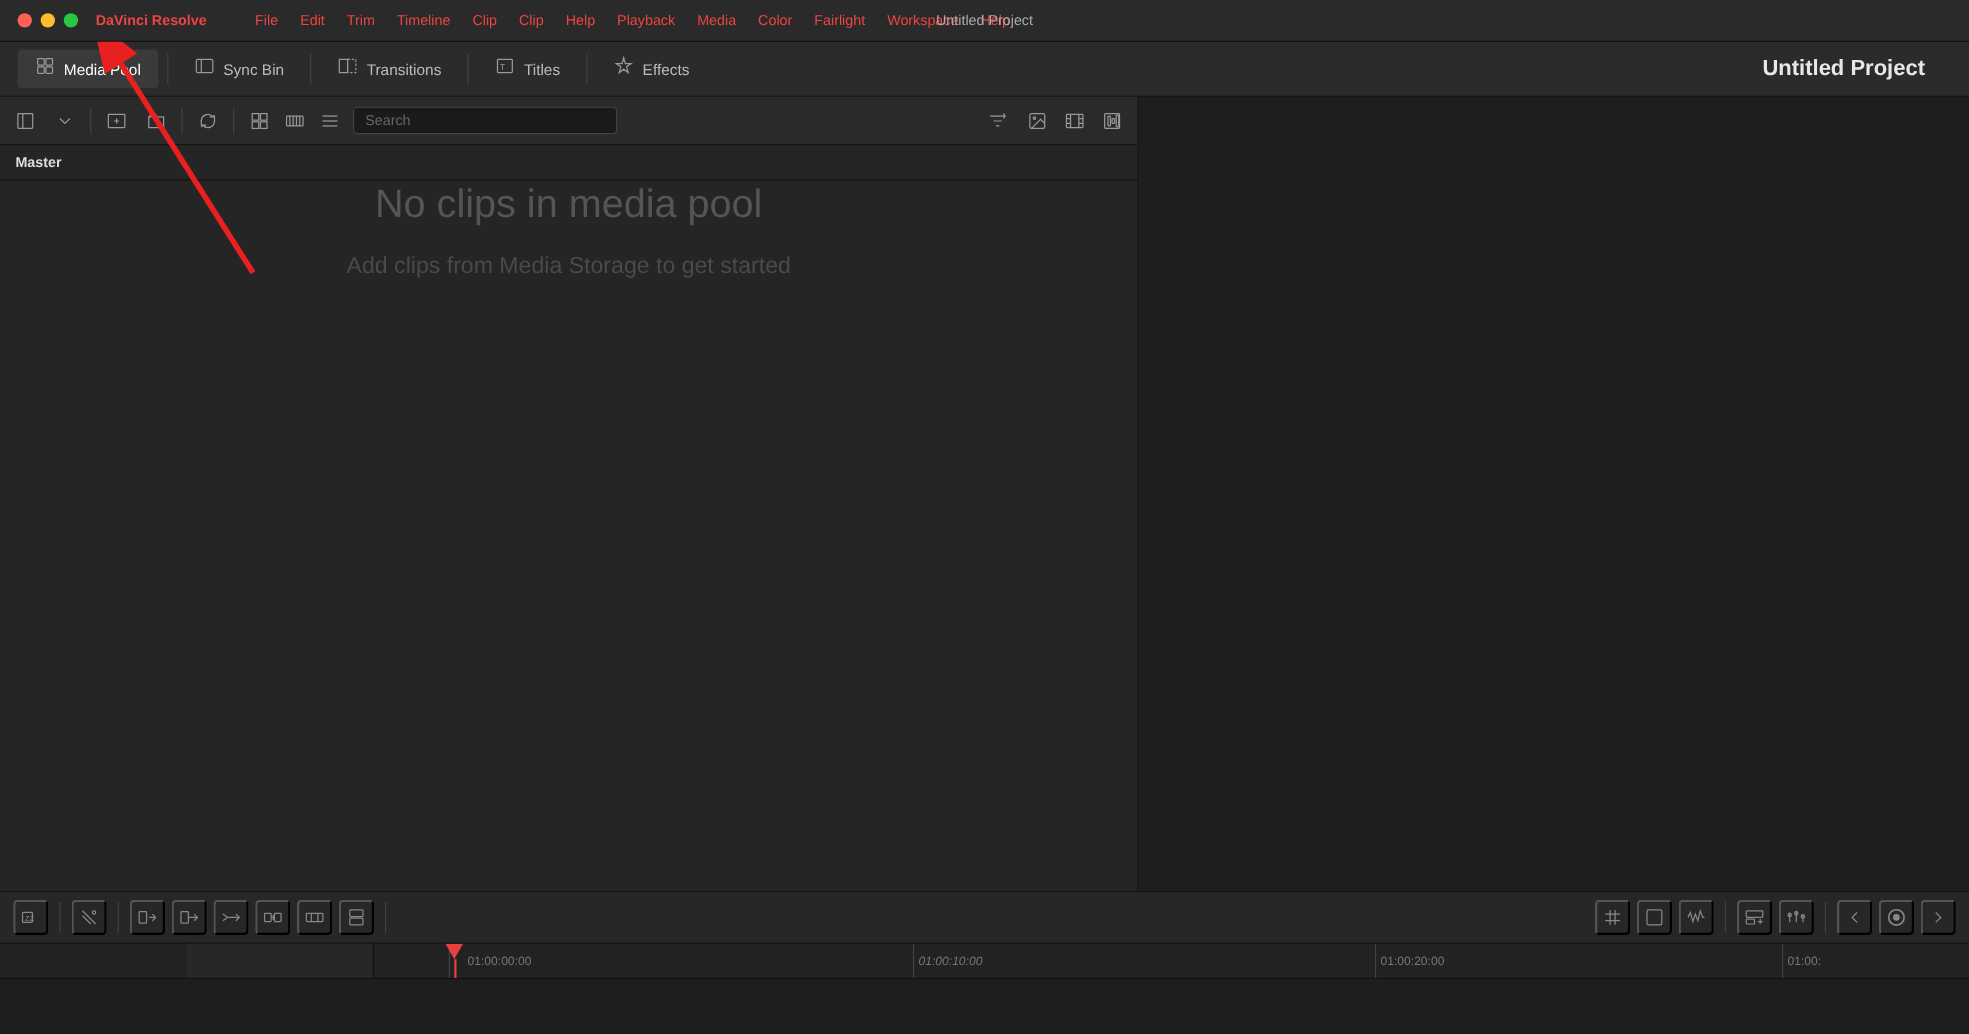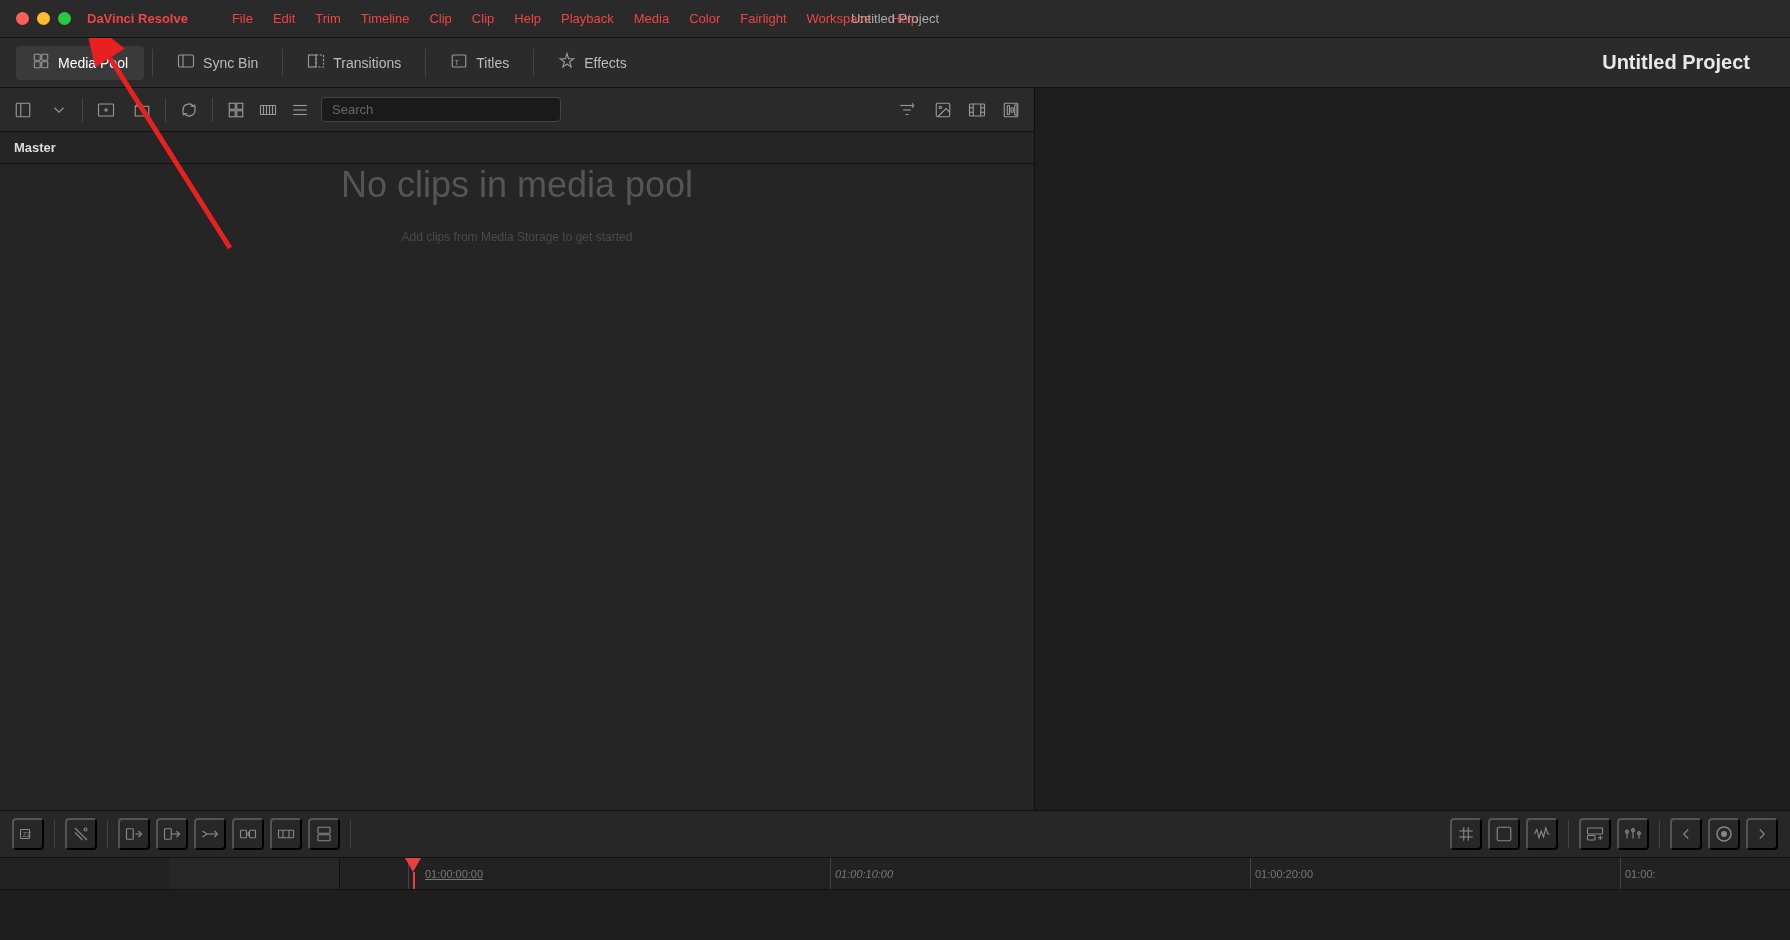--- a/index.html
+++ b/index.html
@@ -188,21 +188,21 @@
       flex-direction: column;
       align-items: center;
       gap: 24px;
     }
     #empty-pool .no-clips {
       font-size: 36px;
       color: #555;
       font-weight: 300;
     }
     #empty-pool .hint-text {
-      font-size: 12px;
+      font-size: 21px;
       color: #4a4a4a;
     }
 
     
     #preview-panel {
       flex: 1;
       background: #1e1e1e;
     }
 
     
@@ -665,21 +665,21 @@
   <button class="tl-btn" title="Next">
     <svg class="icon-svg" viewBox="0 0 24 24">
         <polyline points="9 18 15 12 9 6"></polyline>
       </svg>
   </button>
 </div>
 
 <div id="timeline-ruler">
   <div style="width:170px; min-width:170px; background:#272727; border-right:1px solid #111; height:100%;"></div>
   <div id="timeline-ruler-track">
-    <div class="ruler-mark" style="left: 68px; text-decoration: underline;">
+    <div class="ruler-mark" style="left: 68px;">
       <div class="playhead">
         <div class="playhead-triangle"></div>
         <div class="playhead-line"></div>
       </div>
       <span style="padding-left:12px;">01:00:00:00</span>
     </div>
     <div class="ruler-mark" style="left: 490px; font-style: italic;">
       <span>01:00:10:00</span>
     </div>
     <div class="ruler-mark" style="left: 910px;">

